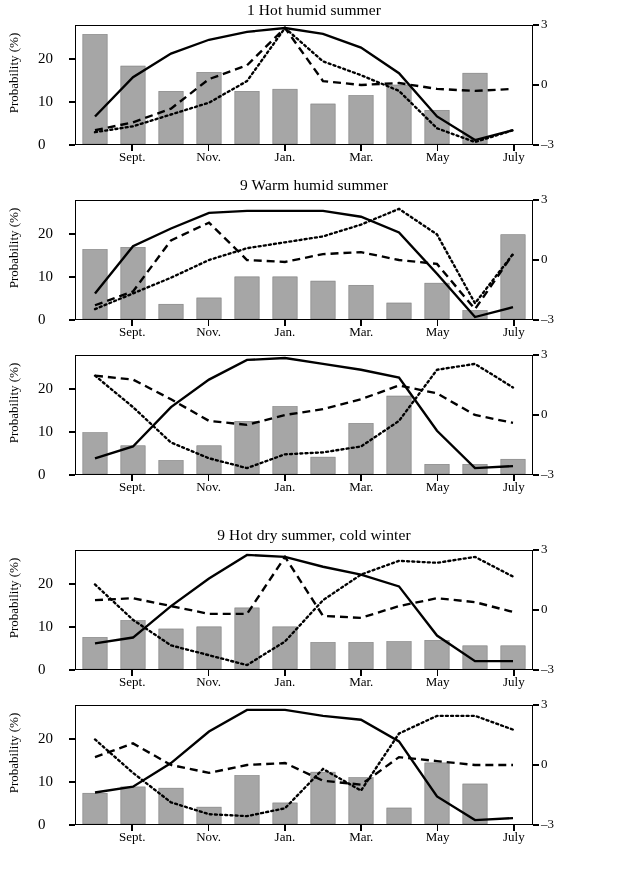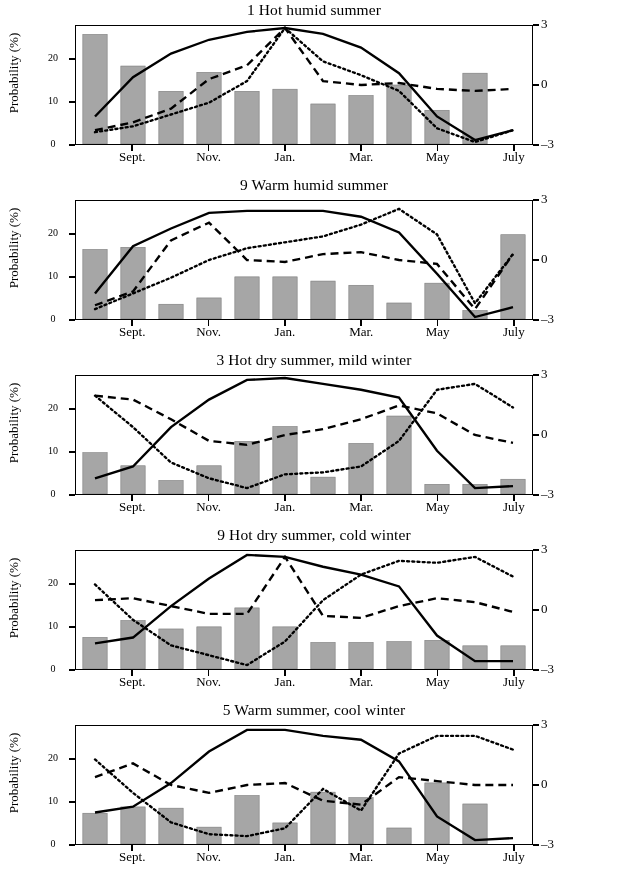--- a/index.html
+++ b/index.html
@@ -15,21 +15,21 @@
     position:absolute;left:-2px;top:18px;width:110px;
     transform:rotate(-90deg);transform-origin:left top;
     font-size:13px;text-align:center;white-space:nowrap;
   }
   .plotbox{
     position:absolute;left:75px;top:5px;width:458px;height:120px;
     border:1.6px solid #000;box-sizing:border-box;background:#fff;
   }
   .svgfull{position:absolute;left:0;top:0;width:100%;height:100%;}
   .ytick-left{
-    position:absolute;font-size:10px;text-align:center;width:30px;
+    position:absolute;font-size:15px;text-align:left;width:30px;
     line-height:10px;
   }
   .ytick-right{
     position:absolute;font-size:13px;text-align:left;width:30px;
     line-height:10px;
   }
   .xtick{
     position:absolute;font-size:13px;text-align:center;width:60px;
     top:130px;line-height:13px;
   }
@@ -140,21 +140,20 @@
           <div class="tickmark" style="left: 360.45px; top: 125px; width: 1.6px; height: 6px;"></div>
           <div class="xtick" style="left: 407.583px;">May</div>
           <div class="tickmark" style="left: 436.783px; top: 125px; width: 1.6px; height: 6px;"></div>
           <div class="xtick" style="left: 483.917px;">July</div>
           <div class="tickmark" style="left: 513.117px; top: 125px; width: 1.6px; height: 6px;"></div>
         </div>
     </div>
   </div>
 
   <div class="panel">
-    <div class="panel-title">3 Hot dry summer, mild winter</div>
     <div class="plotwrap">
       <div class="ylabel" style="top:108px;left:6px;">Probability (%)</div>
       <div class="plotbox">
           <svg class="svgfull" viewBox="0 0 458 120" preserveAspectRatio="none">
             <g>
               <rect x="6.869999999999999" y="78" width="24.426666666666666" height="42" fill="#a6a6a6" stroke="#7a7a7a" stroke-width="0.6"></rect>
               <rect x="45.03666666666667" y="91.28571428571428" width="24.426666666666666" height="28.714285714285722" fill="#a6a6a6" stroke="#7a7a7a" stroke-width="0.6"></rect>
               <rect x="83.20333333333332" y="106.28571428571428" width="24.426666666666666" height="13.714285714285722" fill="#a6a6a6" stroke="#7a7a7a" stroke-width="0.6"></rect>
               <rect x="121.37" y="91.28571428571428" width="24.426666666666666" height="28.714285714285722" fill="#a6a6a6" stroke="#7a7a7a" stroke-width="0.6"></rect>
               <rect x="159.53666666666666" y="66.42857142857142" width="24.426666666666666" height="53.571428571428584" fill="#a6a6a6" stroke="#7a7a7a" stroke-width="0.6"></rect>
@@ -248,21 +247,20 @@
           <div class="tickmark" style="left: 360.45px; top: 125px; width: 1.6px; height: 6px;"></div>
           <div class="xtick" style="left: 407.583px;">May</div>
           <div class="tickmark" style="left: 436.783px; top: 125px; width: 1.6px; height: 6px;"></div>
           <div class="xtick" style="left: 483.917px;">July</div>
           <div class="tickmark" style="left: 513.117px; top: 125px; width: 1.6px; height: 6px;"></div>
         </div>
     </div>
   </div>
 
   <div class="panel">
-    <div class="panel-title">5 Warm summer, cool winter</div>
     <div class="plotwrap">
       <div class="ylabel" style="top:108px;left:6px;">Probability (%)</div>
       <div class="plotbox">
           <svg class="svgfull" viewBox="0 0 458 120" preserveAspectRatio="none">
             <g>
               <rect x="6.869999999999999" y="88.71428571428571" width="24.426666666666666" height="31.285714285714292" fill="#a6a6a6" stroke="#7a7a7a" stroke-width="0.6"></rect>
               <rect x="45.03666666666667" y="82.28571428571428" width="24.426666666666666" height="37.71428571428572" fill="#a6a6a6" stroke="#7a7a7a" stroke-width="0.6"></rect>
               <rect x="83.20333333333332" y="83.57142857142858" width="24.426666666666666" height="36.428571428571416" fill="#a6a6a6" stroke="#7a7a7a" stroke-width="0.6"></rect>
               <rect x="121.37" y="102.85714285714286" width="24.426666666666666" height="17.14285714285714" fill="#a6a6a6" stroke="#7a7a7a" stroke-width="0.6"></rect>
               <rect x="159.53666666666666" y="70.71428571428572" width="24.426666666666666" height="49.28571428571428" fill="#a6a6a6" stroke="#7a7a7a" stroke-width="0.6"></rect>

